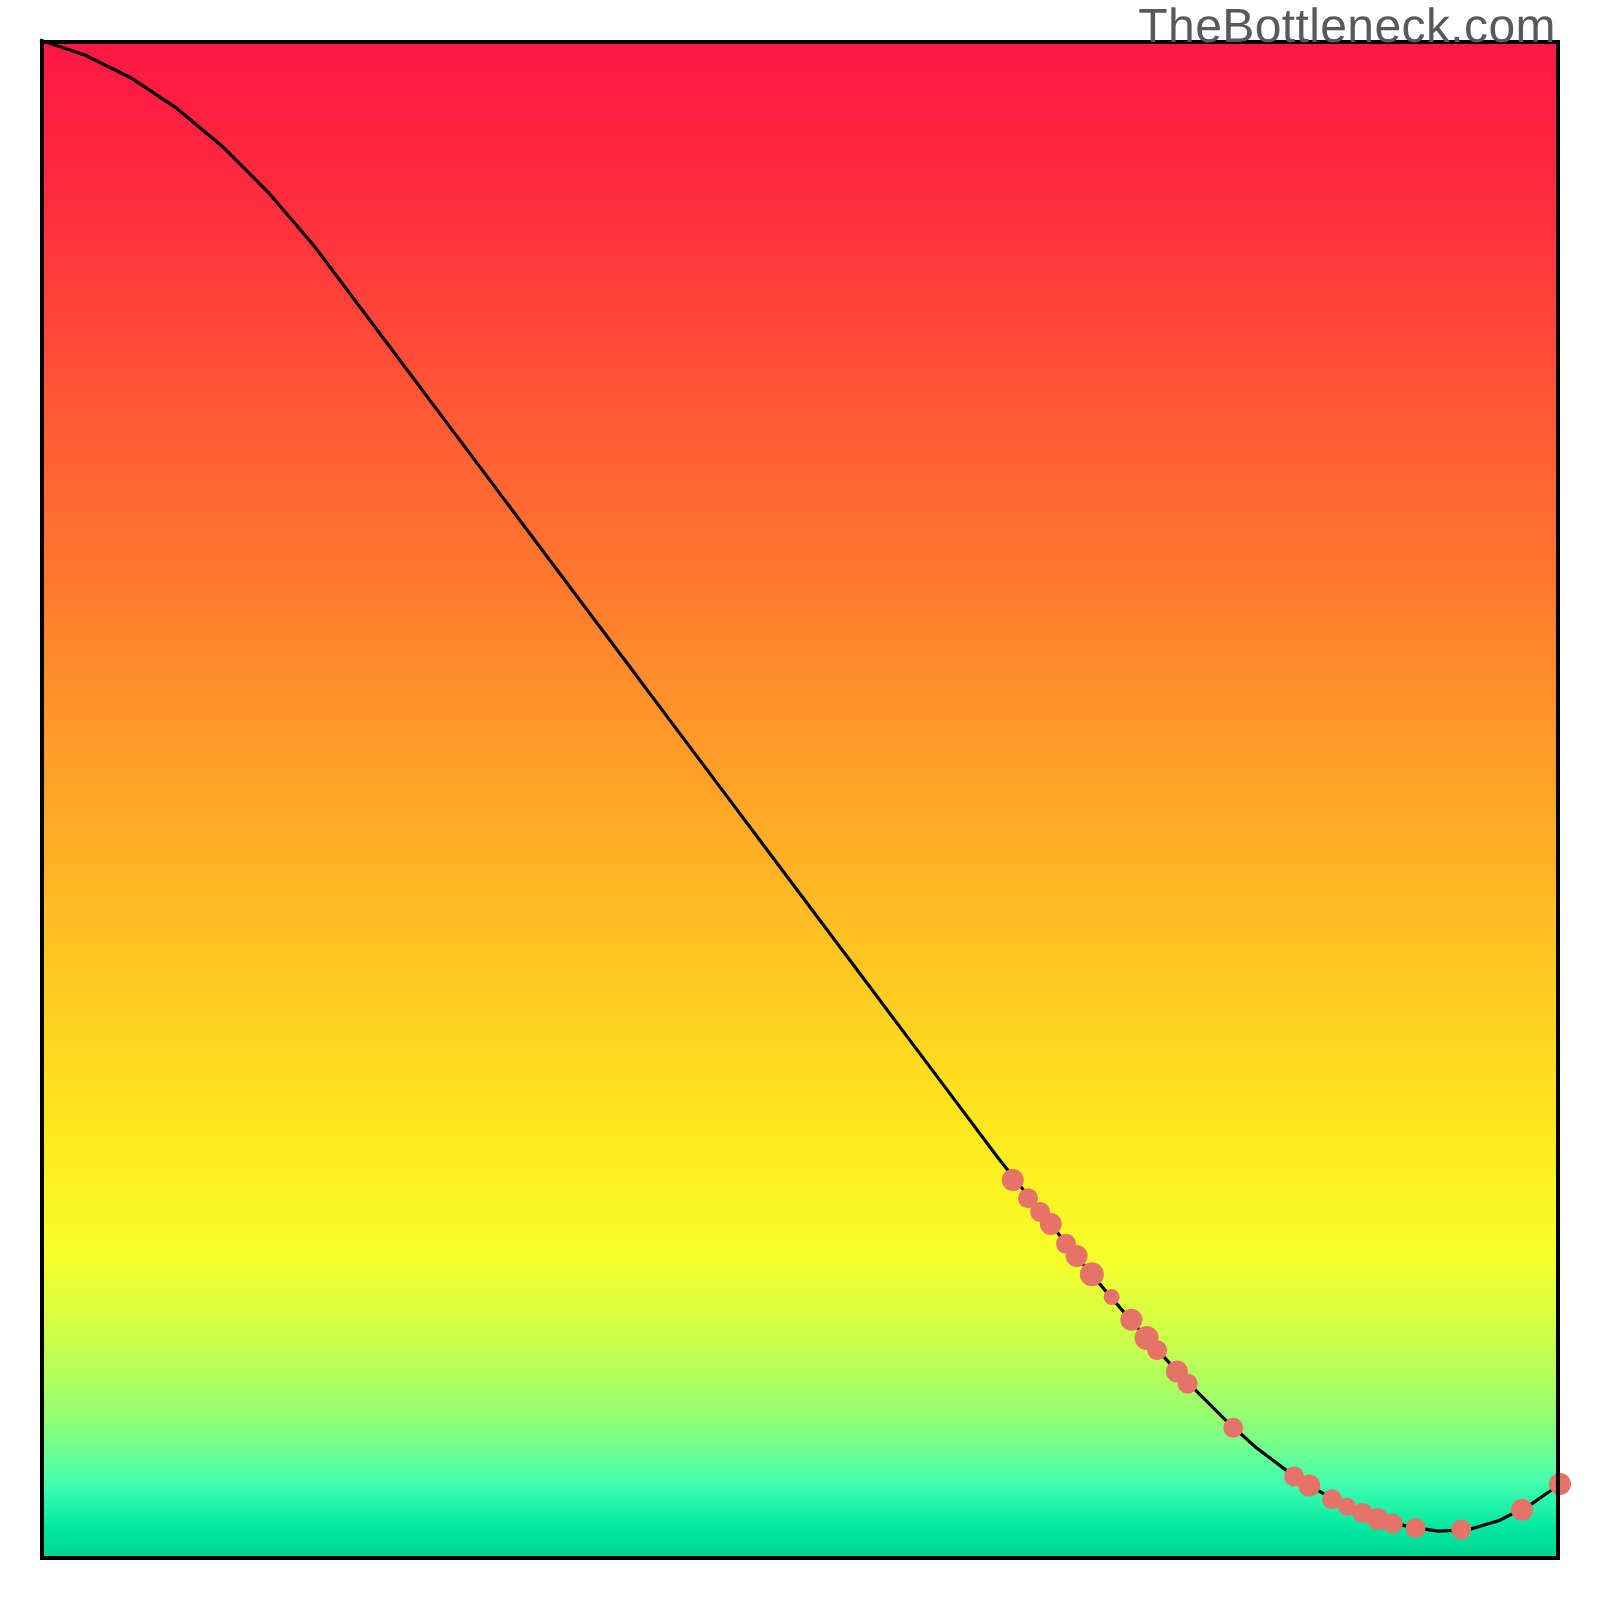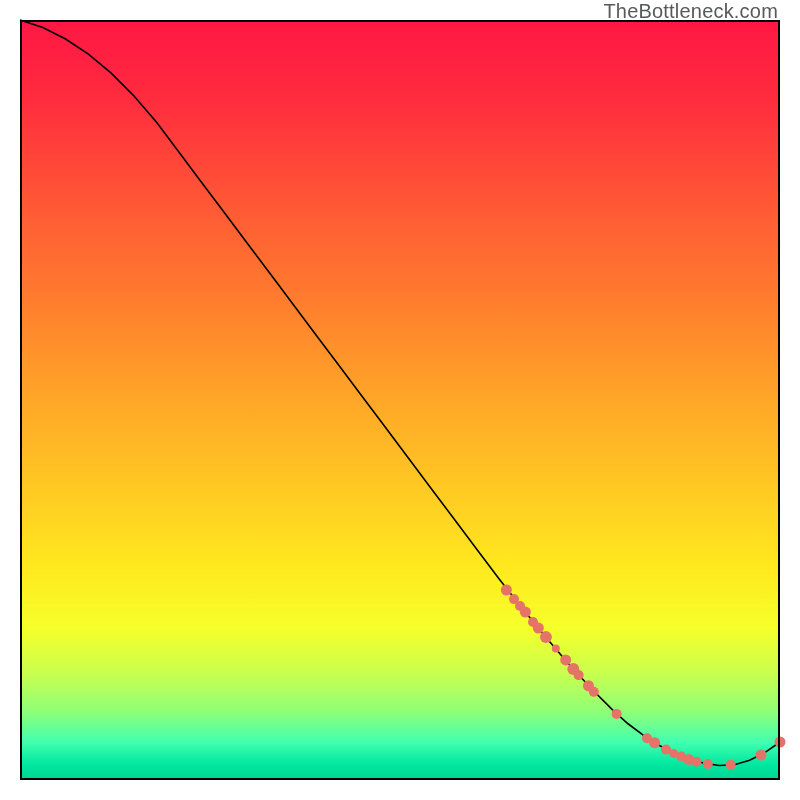--- a/index.html
+++ b/index.html
@@ -48,21 +48,21 @@
     width: 760px;
     height: 760px;
     border: 2px solid #000;
     box-sizing: border-box;
     pointer-events: none;
   }
   .watermark {
     position: absolute;
     top: 0px;
     right: 22px;
-    font-size: 20px;
+    font-size: 24px;
     color: #58595b;
     font-weight: 500;
     letter-spacing: 0.2px;
   }
   svg.overlay {
     position: absolute;
     left: 20px;
     top: 20px;
     width: 760px;
     height: 760px;

